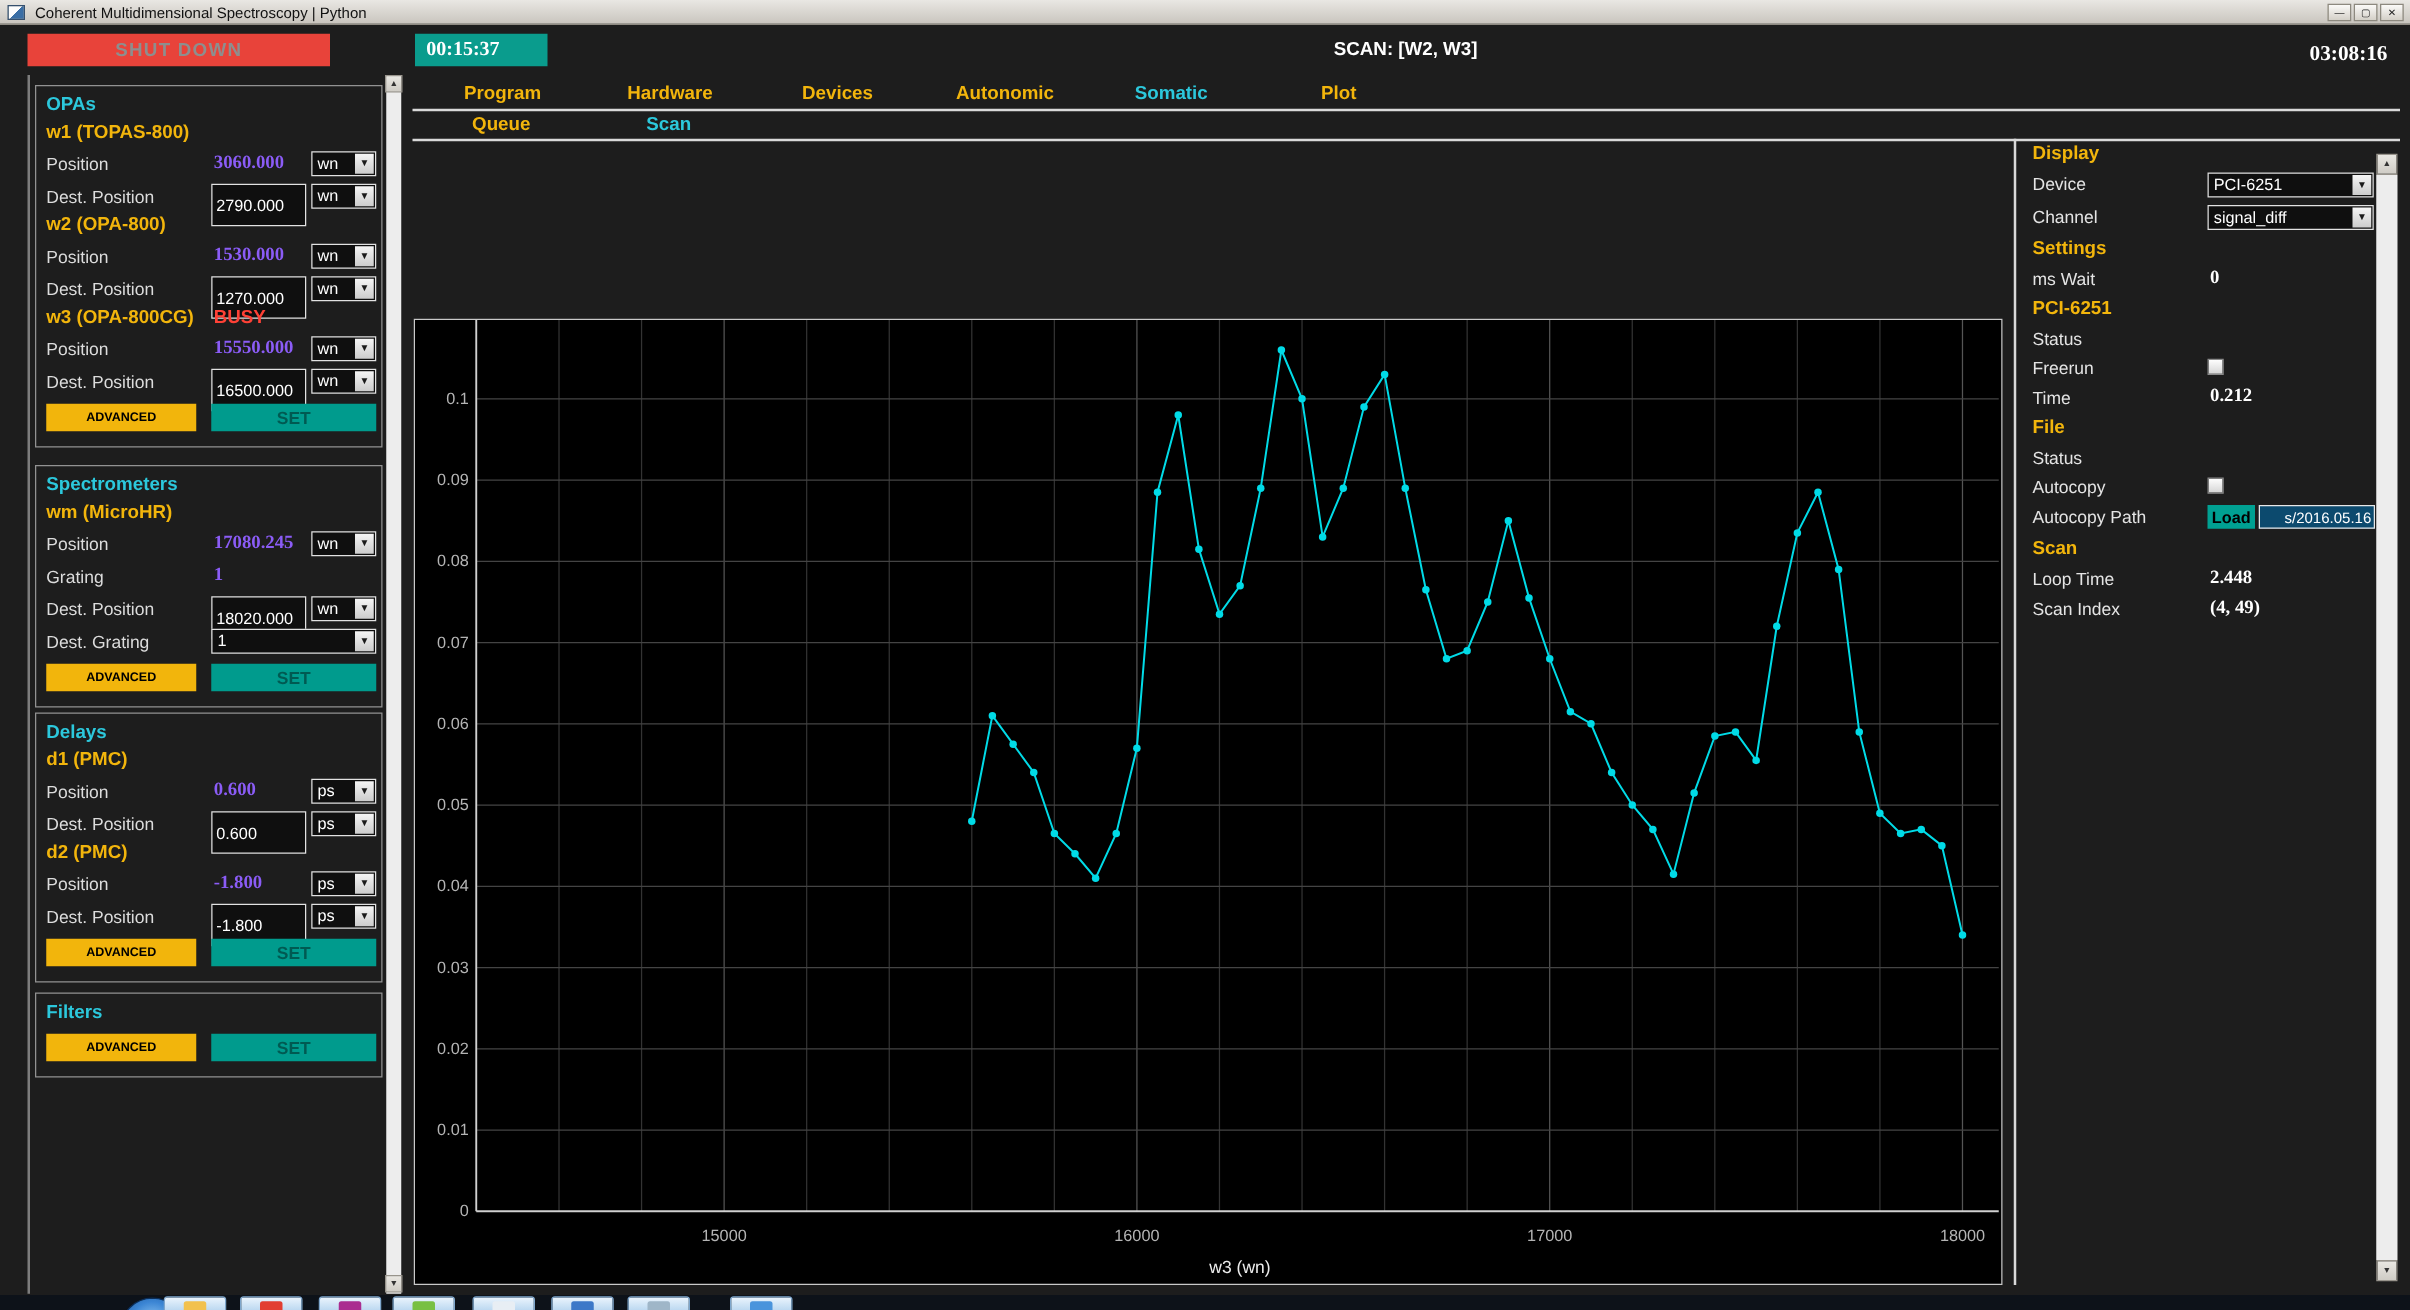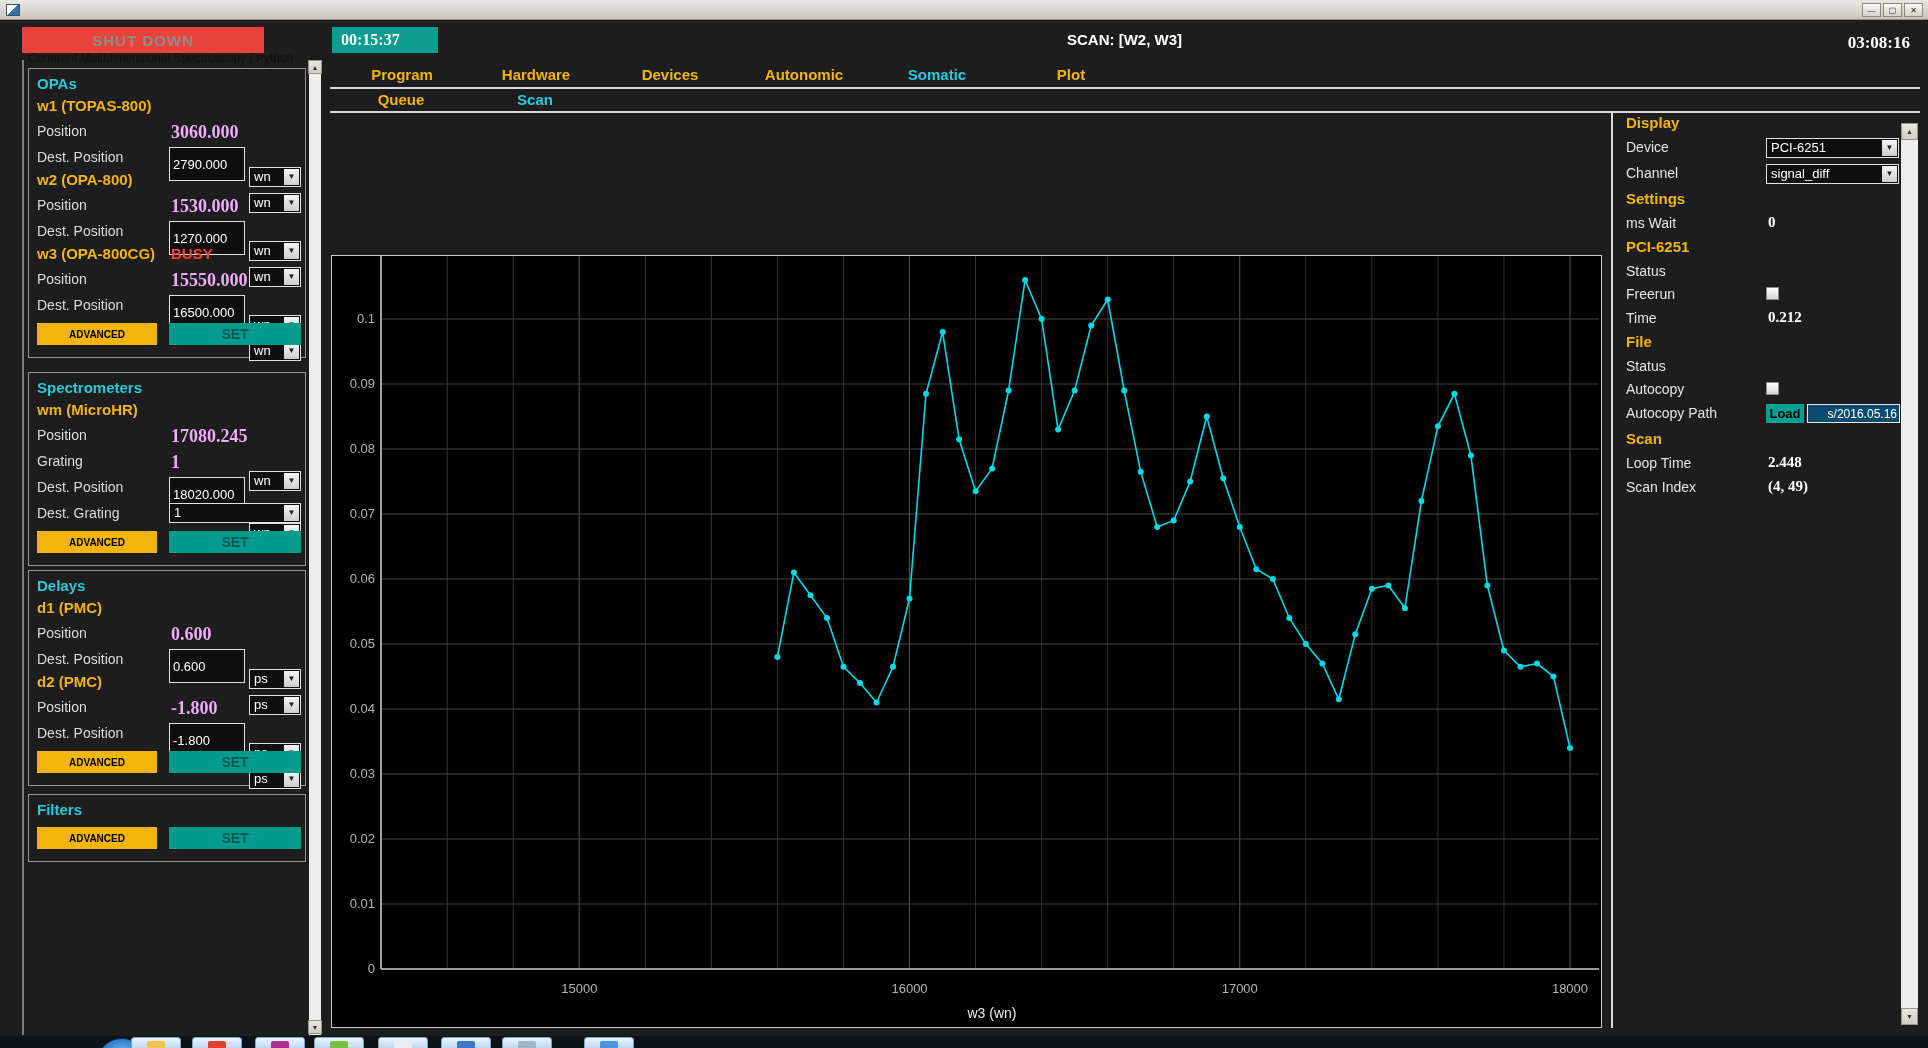--- a/index.html
+++ b/index.html
@@ -5,21 +5,21 @@
   * { margin:0; padding:0; box-sizing:border-box; }
   html,body { width:1928px; height:1048px; overflow:hidden; background:#1c1c1c;
     font-family:"Liberation Sans", sans-serif; font-size:14px; color:#e6e6e6; }
   #screen { position:relative; width:1928px; height:1048px; background:#1d1d1d; }
 
   
   #titlebar { position:absolute; left:0; top:0; width:1928px; height:20px;
     background:linear-gradient(#e9e7e3,#c9c5be); border-bottom:1px solid #8f8b83; }
   #title-icon { position:absolute; left:6px; top:4px; width:14px; height:12px;
     background:linear-gradient(135deg,#fdfdfd 50%,#3a6ea5 50%); border:1px solid #35506e; }
-  #title-text { position:absolute; left:28px; top:3px; font-size:12px; color:#111;margin-top:48px; }
+  #title-text { position:absolute; left:28px; top:3px; font-size:12px; color:#111; }
   .win-btn { position:absolute; top:3px; width:19px; height:14px; text-align:center;
     font-size:8px; line-height:13px; color:#222; background:linear-gradient(#fbfaf8,#d4d0c8);
     border:1px solid #8d897f; }
 
   
   #shutdown-btn { position:absolute; left:22px; top:27px; width:242px; height:26px;
     background:#e8433a; border:none; color:#8e8e8e; font-weight:bold; font-size:15px;
     letter-spacing:1px; font-family:"Liberation Sans",sans-serif; }
   #timer-box { position:absolute; left:332px; top:27px; width:106px; height:26px;
     background:#0a9c8d; color:#fff; font-family:"Liberation Serif",serif; font-weight:bold;
@@ -38,31 +38,31 @@
     border-left:2px solid #7d7d7d; }
   .module { position:absolute; left:4px; width:278px; border:1px solid #929292;
     background:#1d1d1d; padding:6px 0 8px 0; }
   .mod-header { height:22px; padding-left:8px; color:#2cc8dc; font-weight:bold; font-size:15px; }
   .row { position:relative; height:26px; }
   .row.sub { height:22px; }
   .row.btnrow { height:30px; padding-top:4px; }
   .lbl { position:absolute; left:8px; top:4px; color:#dcdcdc; font-size:14px; }
   .subhdr { position:absolute; left:8px; top:0; color:#f2b50c; font-weight:bold; font-size:15px; }
   .busy { position:absolute; left:142px; top:0; color:#ff4136; font-weight:bold; font-size:15px; }
-  .val { position:absolute; left:142px; top:3px; color:#f0abfc; font-weight:bold; font-size:18px;
+  .val { position:absolute; left:142px; top:3px; color:#8b5cf6; font-weight:bold; font-size:15px;
     font-family:"Liberation Serif",serif; white-space:nowrap; max-width:80px; overflow:hidden; }
   .tin { position:absolute; left:140px; top:2px; width:76px; height:20px; background:#0f0f0f;
     border:1px solid #e2e2e2; color:#fff; font-size:13px; padding:16px 3px;
     font-family:"Liberation Sans",sans-serif; }
   .dd { position:absolute; top:2px; height:20px; background:#0f0f0f; border:1px solid #e2e2e2;
     color:#fff; font-size:13px; line-height:18px; padding-left:4px; }
   .dd .dd-arrow { position:absolute; right:1px; top:1px; bottom:1px; width:15px;
     background:linear-gradient(#f5f5f5,#cccccc); color:#1a1a1a; font-size:8px;
     display:flex; align-items:center; justify-content:center; }
-  .unit-dd { left:220px; width:52px;margin-top:46px; }
+  .unit-dd { left:220px; width:52px; }
   .wide-dd { left:140px; width:132px; }
   .btn-adv { position:absolute; left:8px; width:120px; height:22px; background:#f2b50c;
     border:none; color:#000; font-weight:bold; font-size:10px; font-family:"Liberation Sans",sans-serif; }
   .btn-set { position:absolute; left:140px; width:132px; height:22px; background:#009b8d;
     border:none; color:rgba(0,0,0,0.42); font-weight:bold; font-size:14px;
     font-family:"Liberation Sans",sans-serif; }
 
   
   .sb-track { position:absolute; background:#ededed; }
   .sb-btn { position:absolute; background:linear-gradient(#e9e7e2,#cfccc5); border:1px solid #98948c;

